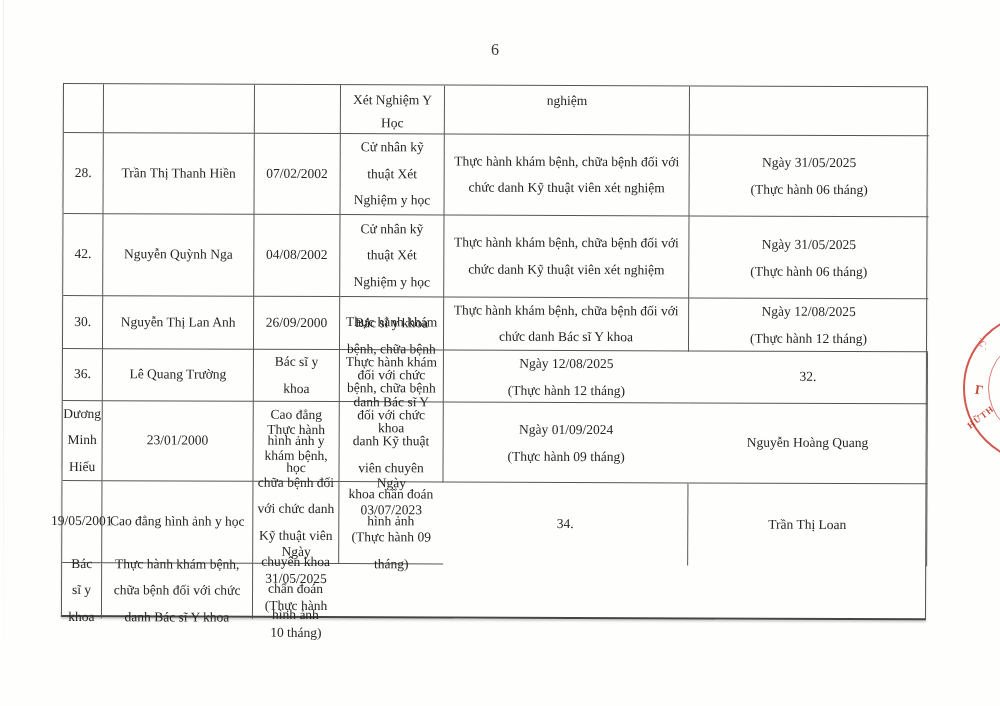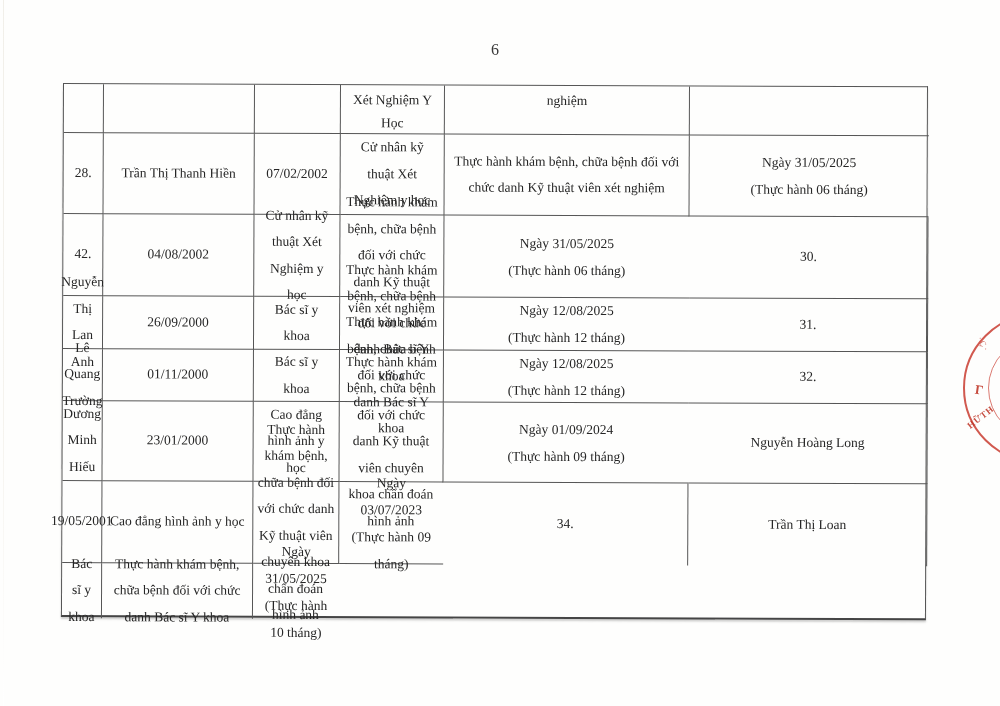--- a/index.html
+++ b/index.html
@@ -90,59 +90,59 @@
     <div class="cell c-name">Trần Thị Thanh Hiền</div>
     <div class="cell c-dob">07/02/2002</div>
     <div class="cell c-deg">Cử nhân kỹ thuật Xét Nghiệm y học</div>
     <div class="cell c-prac">Thực hành khám bệnh, chữa bệnh đối với chức danh Kỹ thuật viên xét nghiệm</div>
     <div class="cell last-col c-date">
       <div class="date-line">Ngày 31/05/2025</div>
       <div class="date-line">(Thực hành 06 tháng)</div>
     </div>
 
     <div class="cell c-stt">42.</div>
+    <div class="cell c-name">Nguyễn Quỳnh Nga</div>
     <div class="cell c-dob">04/08/2002</div>
     <div class="cell c-deg">Cử nhân kỹ thuật Xét Nghiệm y học</div>
     <div class="cell c-prac">Thực hành khám bệnh, chữa bệnh đối với chức danh Kỹ thuật viên xét nghiệm</div>
     <div class="cell last-col c-date">
       <div class="date-line">Ngày 31/05/2025</div>
       <div class="date-line">(Thực hành 06 tháng)</div>
     </div>
 
     <div class="cell c-stt">30.</div>
     <div class="cell c-name">Nguyễn Thị Lan Anh</div>
     <div class="cell c-dob">26/09/2000</div>
     <div class="cell c-deg">Bác sĩ y khoa</div>
     <div class="cell c-prac">Thực hành khám bệnh, chữa bệnh đối với chức danh Bác sĩ Y khoa</div>
     <div class="cell last-col c-date">
       <div class="date-line">Ngày 12/08/2025</div>
       <div class="date-line">(Thực hành 12 tháng)</div>
     </div>
 
-    <div class="cell c-stt">31.</div>
+    <div class="cell c-stt">36.</div>
     <div class="cell c-name">Lê Quang Trường</div>
-    <div class="cell c-dob">01/11/2000</div>
     <div class="cell c-deg">Bác sĩ y khoa</div>
     <div class="cell c-prac">Thực hành khám bệnh, chữa bệnh đối với chức danh Bác sĩ Y khoa</div>
     <div class="cell last-col c-date">
       <div class="date-line">Ngày 12/08/2025</div>
       <div class="date-line">(Thực hành 12 tháng)</div>
     </div>
 
     <div class="cell c-stt">32.</div>
     <div class="cell c-name">Dương Minh Hiếu</div>
     <div class="cell c-dob">23/01/2000</div>
     <div class="cell c-deg">Cao đẳng hình ảnh y học</div>
     <div class="cell c-prac">Thực hành khám bệnh, chữa bệnh đối với chức danh Kỹ thuật viên chuyên khoa chẩn đoán hình ảnh</div>
     <div class="cell last-col c-date">
       <div class="date-line">Ngày 01/09/2024</div>
       <div class="date-line">(Thực hành 09 tháng)</div>
     </div>
 
-    <div class="cell c-name">Nguyễn Hoàng Long</div>
+    <div class="cell c-name">Nguyễn Hoàng Quang</div>
     <div class="cell c-dob">19/05/2001</div>
     <div class="cell c-deg">Cao đẳng hình ảnh y học</div>
     <div class="cell c-prac">Thực hành khám bệnh, chữa bệnh đối với chức danh Kỹ thuật viên chuyên khoa chẩn đoán hình ảnh</div>
     <div class="cell last-col c-date">
       <div class="date-line">Ngày 03/07/2023</div>
       <div class="date-line">(Thực hành 09 tháng)</div>
     </div>
 
     <div class="cell last-row c-stt">34.</div>
     <div class="cell last-row c-name">Trần Thị Loan</div>

